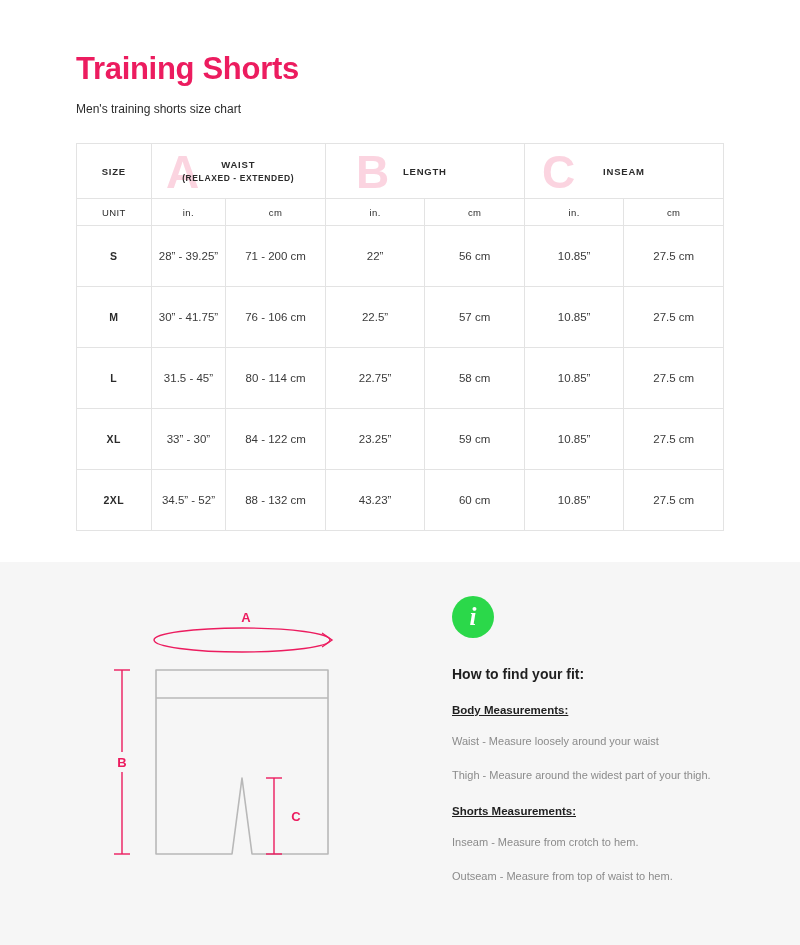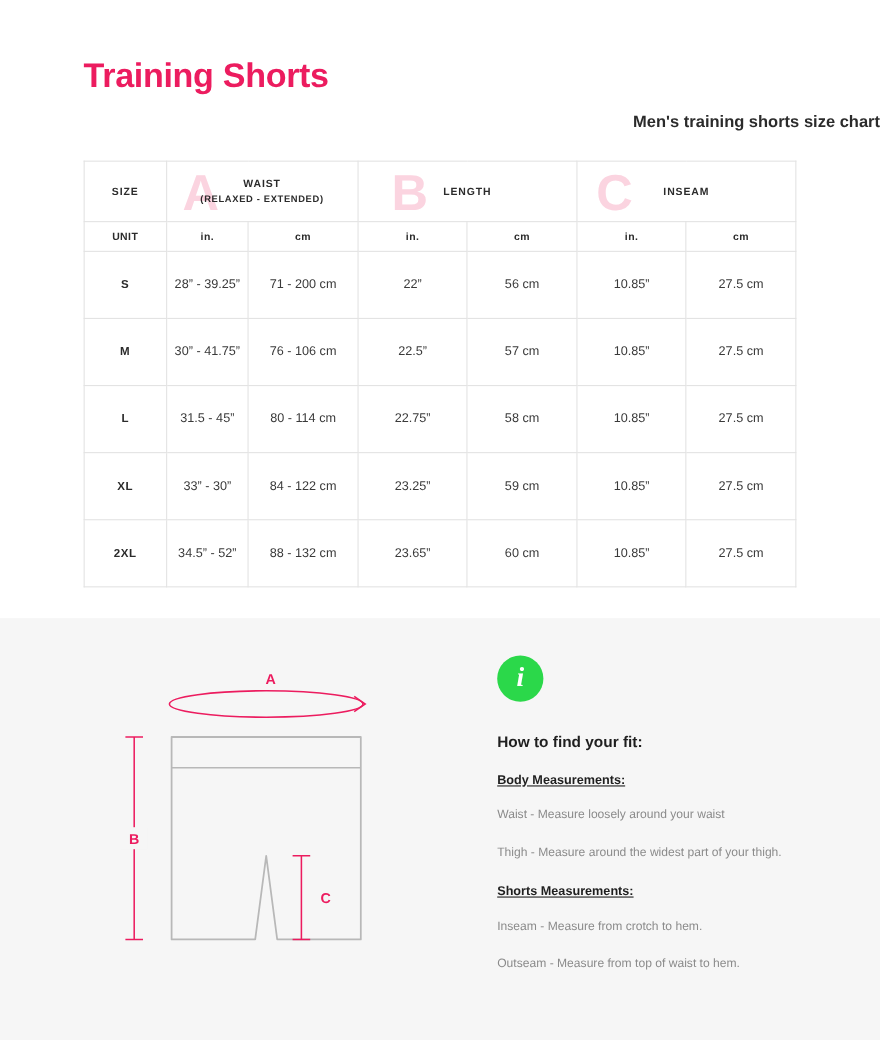--- a/index.html
+++ b/index.html
@@ -26,25 +26,24 @@
   }
   .title {
     font-size: 31px;
     font-weight: bold;
     color: #ec1c5f;
     letter-spacing: -0.3px;
     margin: 0;
     line-height: 1.1;
   }
   .subtitle {
-    font-size: 15px;
-    font-weight: bold;
+    font-size: 12px;
+    font-weight: normal;
     color: #2b2b2b;
     margin: 16px 0 0 0;
-    text-align: right;
   }
 
   
   .table-wrap {
     position: relative;
     margin: 27px 0 0 76px;
     width: 648px;
   }
   .ghost-letters {
     position: absolute;
@@ -89,21 +88,21 @@
   }
   .hdr-sub {
     display: block;
     font-size: 8.5px;
     letter-spacing: 0.6px;
     margin-top: 3px;
   }
   .unit-row td {
     height: 24px;
     font-size: 9.5px;
-    font-weight: bold;
+    font-weight: normal;
     letter-spacing: 0.4px;
     color: #2b2b2b;
   }
   .data-row td {
     height: 58px;
     font-size: 11.5px;
     color: #3a3a3a;
   }
   .data-row td.size-cell {
     font-weight: bold;
@@ -257,21 +256,21 @@
           <td>84 - 122 cm</td>
           <td>23.25”</td>
           <td>59 cm</td>
           <td>10.85”</td>
           <td>27.5 cm</td>
         </tr>
         <tr class="data-row">
           <td class="size-cell">2XL</td>
           <td>34.5” - 52”</td>
           <td>88 - 132 cm</td>
-          <td>23.65”</td>
+          <td>43.23”</td>
           <td>60 cm</td>
           <td>10.85”</td>
           <td>27.5 cm</td>
         </tr>
       </tbody>
     </table>
   </div>
 
   <div class="lower">
 

